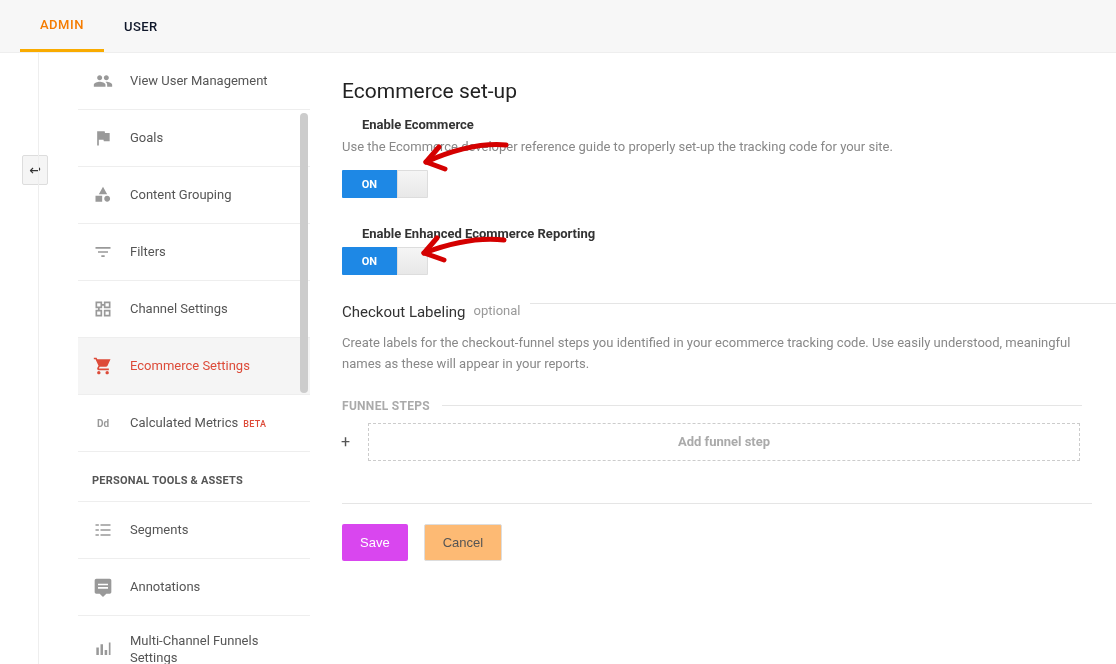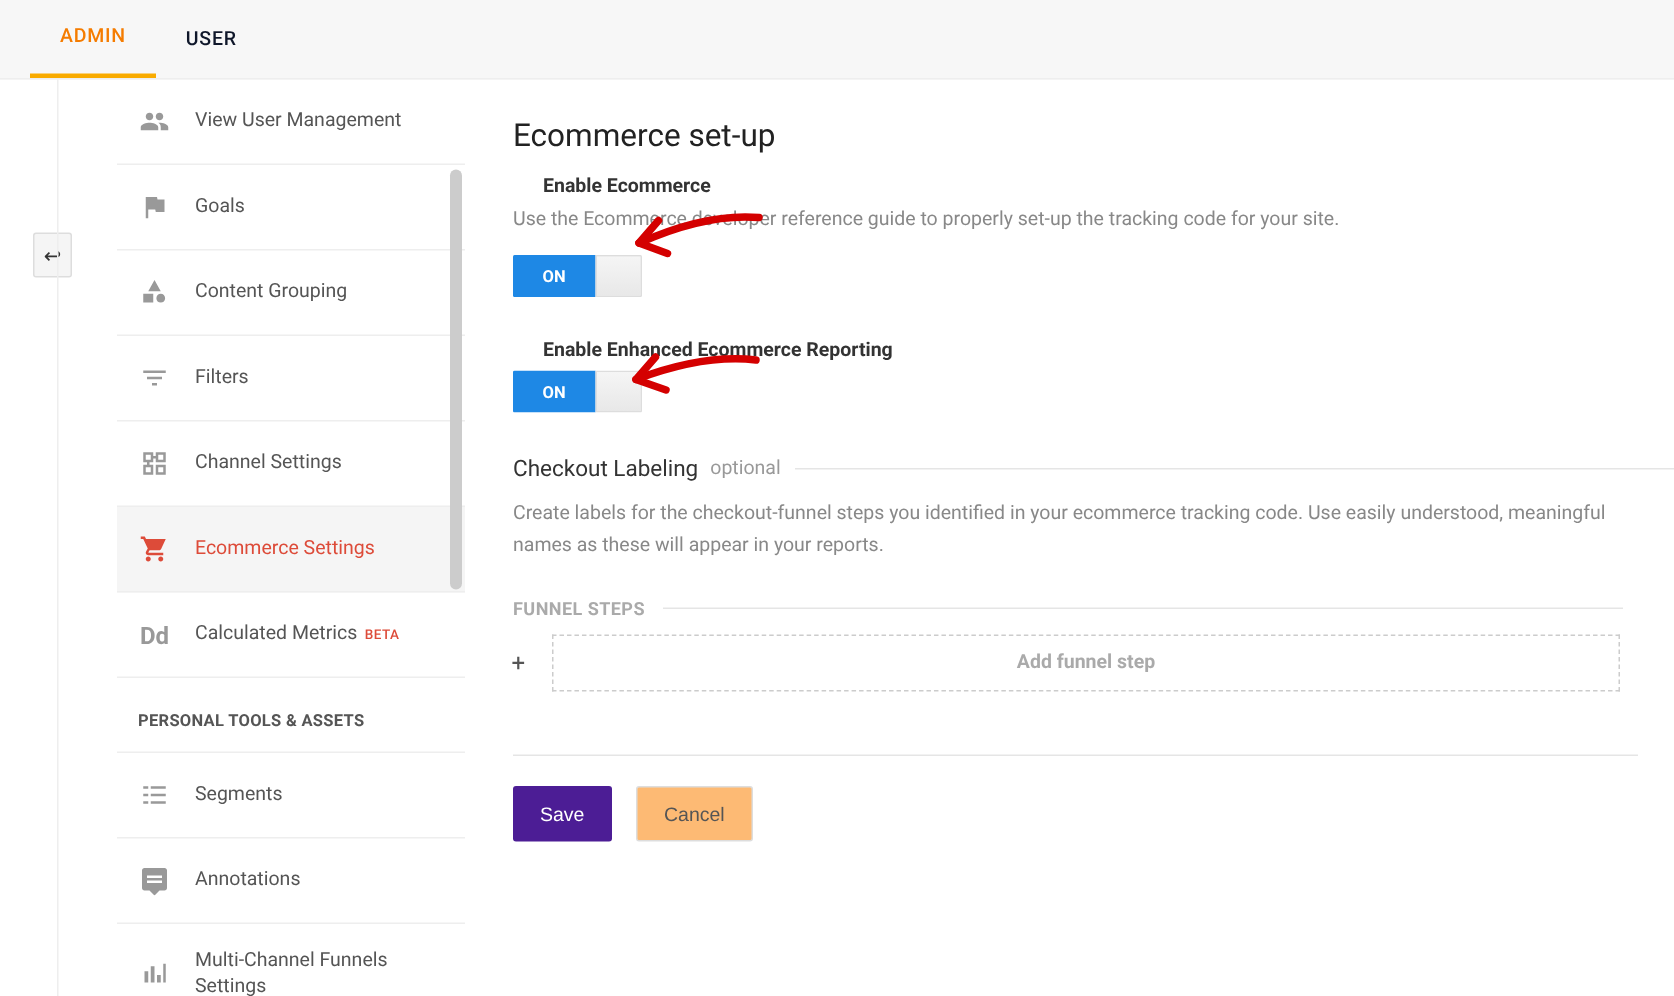--- a/index.html
+++ b/index.html
@@ -22,34 +22,34 @@
 .badge{font-size:9px;font-weight:500;color:#dd4b39;margin-left:5px;letter-spacing:0.3px;}
 .section-title{font-size:11px;font-weight:700;color:#555;padding:22px 14px 14px;border-bottom:1px solid #eee;letter-spacing:0.2px;}
 .sb-scroll{position:absolute;right:2px;top:60px;width:8px;height:280px;background:#ccc;border-radius:4px;}
 .main{padding:26px 0 0 32px;flex:1;position:relative;}
 h1{font-size:21px;font-weight:400;color:#222;margin-bottom:14px;}
 .sub-head{font-size:13px;font-weight:700;color:#333;margin-bottom:6px;padding-left:20px;}
 .sub-desc{font-size:13px;color:#888;margin-bottom:14px;line-height:1.4;}
 .toggle{width:86px;height:28px;display:flex;border-radius:1px;overflow:hidden;margin-bottom:28px;position:relative;cursor:pointer;}
 .toggle .on{width:60px;background:#1e88e5;color:#fff;font-size:11px;font-weight:700;display:flex;align-items:center;justify-content:center;}
 .toggle .knob{width:34px;background:linear-gradient(#f5f5f5,#e8e8e8);border:1px solid #ddd;}
-.funnel-head{display:flex;align-items:center;margin-top:6px;}
+.funnel-head{display:flex;margin-top:6px;}
 .funnel-title{font-size:15px;color:#333;margin-right:8px;}
 .funnel-opt{font-size:13px;color:#999;}
 .funnel-line{flex:1;height:1px;background:#e5e5e5;margin-left:10px;}
 .funnel-desc{font-size:13px;color:#888;margin:12px 0 24px;line-height:1.6;max-width:740px;}
 .steps-head{display:flex;align-items:center;}
 .steps-label{font-size:12px;font-weight:700;color:#aaa;letter-spacing:0.3px;}
 .steps-line{flex:1;height:1px;background:#e5e5e5;margin-left:12px;max-width:640px;}
 .add-step{margin:10px 0 0 26px;border:1px dashed #ccc;width:712px;height:38px;display:flex;align-items:center;justify-content:center;color:#aaa;font-size:13px;font-weight:700;position:relative;cursor:pointer;}
 .add-step .plus{position:absolute;left:-28px;font-size:16px;color:#555;font-weight:400;}
 .sep-line{height:1px;background:#e5e5e5;margin:42px 0 20px;max-width:750px;}
 .btns{display:flex;gap:16px;}
 .btn{border:none;padding:10px 18px;font-size:13px;font-weight:500;border-radius:2px;cursor:pointer;}
-.btn-primary{background:#4c1d95;color:#fff;}
+.btn-primary{background:#d946ef;color:#fff;}
 .btn-secondary{background:#fdba74;color:#555;border:1px solid #ddd;}
 .arrow{position:absolute;pointer-events:none;}
 .arrow svg{width:100px;height:50px;}
 .a1{left:101px;top:84px;}
 .a2{left:99px;top:177px;}
 </style>
 </head>
 <body>
 
 <div class="tabs">
@@ -111,21 +111,21 @@
       <div class="nav-item active">
         <span class="nav-icon">
             <svg viewBox="0 0 24 24">
               <path d="M7 18c-1.1 0-2 .9-2 2s.9 2 2 2 2-.9 2-2-.9-2-2-2zm10 0c-1.1 0-2 .9-2 2s.9 2 2 2 2-.9 2-2-.9-2-2-2zM7.2 14.6l.03-.12L8.1 13h7.45c.75 0 1.41-.41 1.75-1.03L21 4H5.21L4.27 2H1v2h2l3.6 7.59-1.35 2.44C4.52 15.37 5.48 17 7 17h12v-2H7.42c-.14 0-.25-.11-.25-.25l.03-.15z"></path>
             </svg>
           </span>
         <span class="nav-label">Ecommerce Settings</span>
       </div>
       <div class="nav-item">
         <span class="nav-icon">
-            <span style="font-size:16px;font-weight:700;">Dd</span>
+            <span style="font-size:10px;font-weight:700;">Dd</span>
           </span>
         <span class="nav-label"><span>Calculated Metrics</span><span class="badge">BETA</span></span>
       </div>
       <div class="section-title">PERSONAL TOOLS &amp; ASSETS</div>
       <div class="nav-item">
         <span class="nav-icon">
             <svg viewBox="0 0 24 24">
               <path d="M3 5h4v2H3zm6 0h12v2H9zM3 11h4v2H3zm6 0h12v2H9zM3 17h4v2H3zm6 0h12v2H9z"></path>
             </svg>
           </span>

